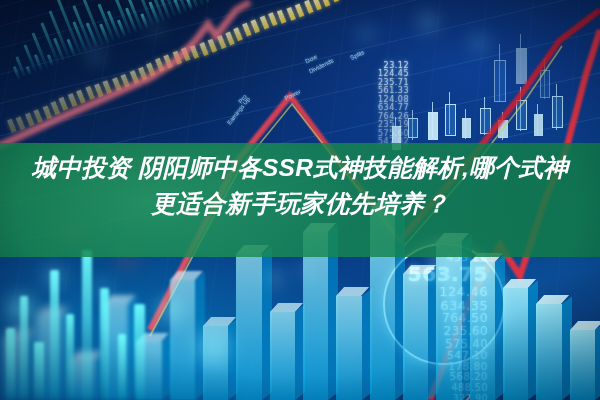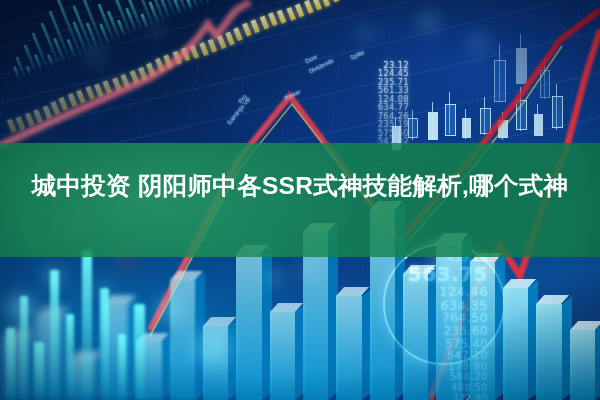--- a/index.html
+++ b/index.html
@@ -218,20 +218,21 @@
     position: absolute;
     left: 0;
     top: 143px;
     width: 600px;
     height: 85px;
     display: flex;
     flex-direction: column;
     align-items: center;
     justify-content: center;
     z-index: 40;
+    font-style: italic;
   }
   .title-line {
     color: #ffffff;
     font-family: "Liberation Sans", sans-serif;
     font-weight: bold;
     font-size: 24.5px;
     line-height: 36px;
     letter-spacing: 0.3px;
     text-align: center;
     white-space: nowrap;
@@ -598,16 +599,17 @@
   <div class="axlabel" style="left:308px; top:63px; transform:rotate(-26deg);">Dividends</div>
   <div class="axlabel" style="left:350px; top:52px; transform:rotate(-26deg);">Splits</div>
   <div class="axlabel" style="left:222px; top:108px; transform:rotate(-52deg);">Earnings Up</div>
   <div class="axlabel" style="left:238px; top:96px; transform:rotate(-52deg);">Pro</div>
   <div class="axlabel" style="left:284px; top:92px; transform:rotate(-26deg);">Power</div>
 
   <div class="green-band"></div>
 
   <div class="title-block">
     <div class="title-line">城中投资 阴阳师中各SSR式神技能解析,哪个式神</div>
+    <div class="title-line">更适合新手玩家优先培养？</div>
   </div>
 
   <div class="vignette"></div>
 </div>
 
 </body></html>

